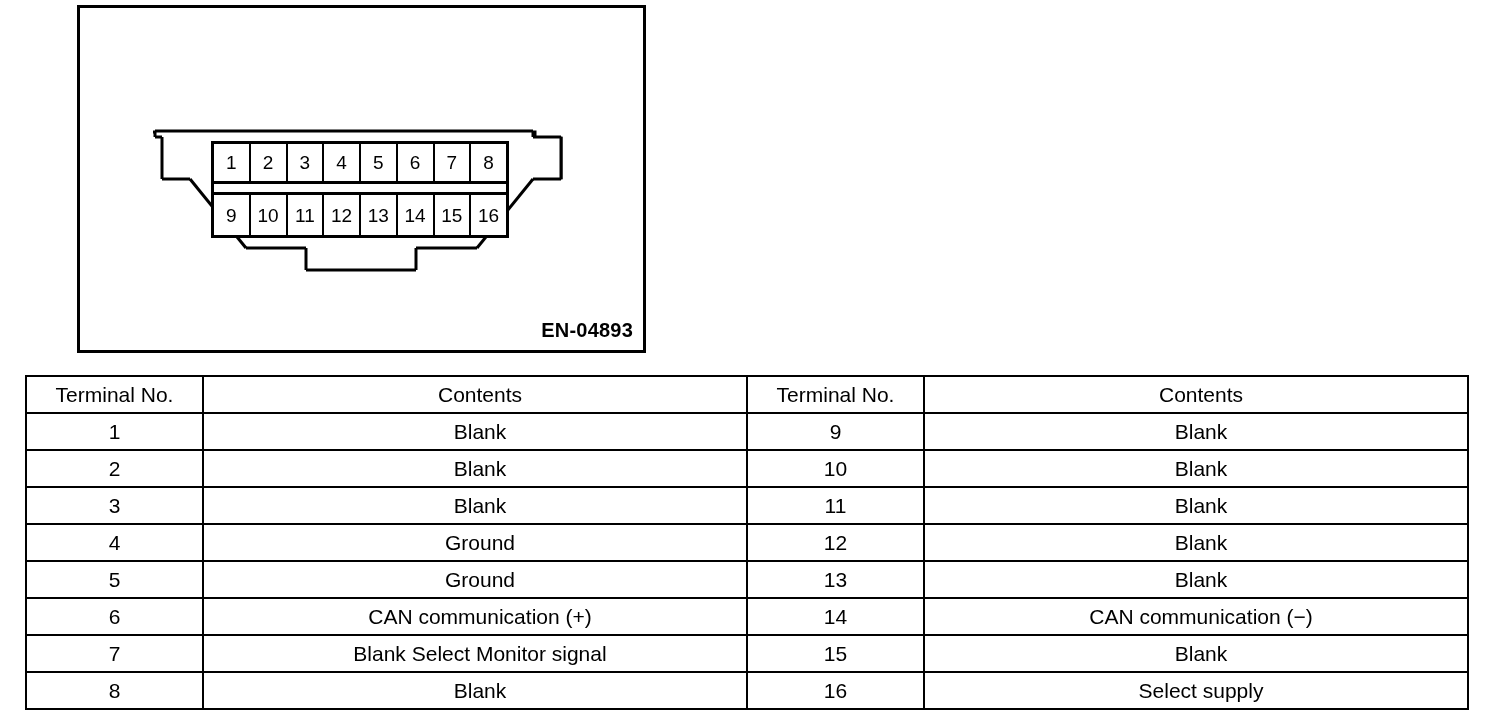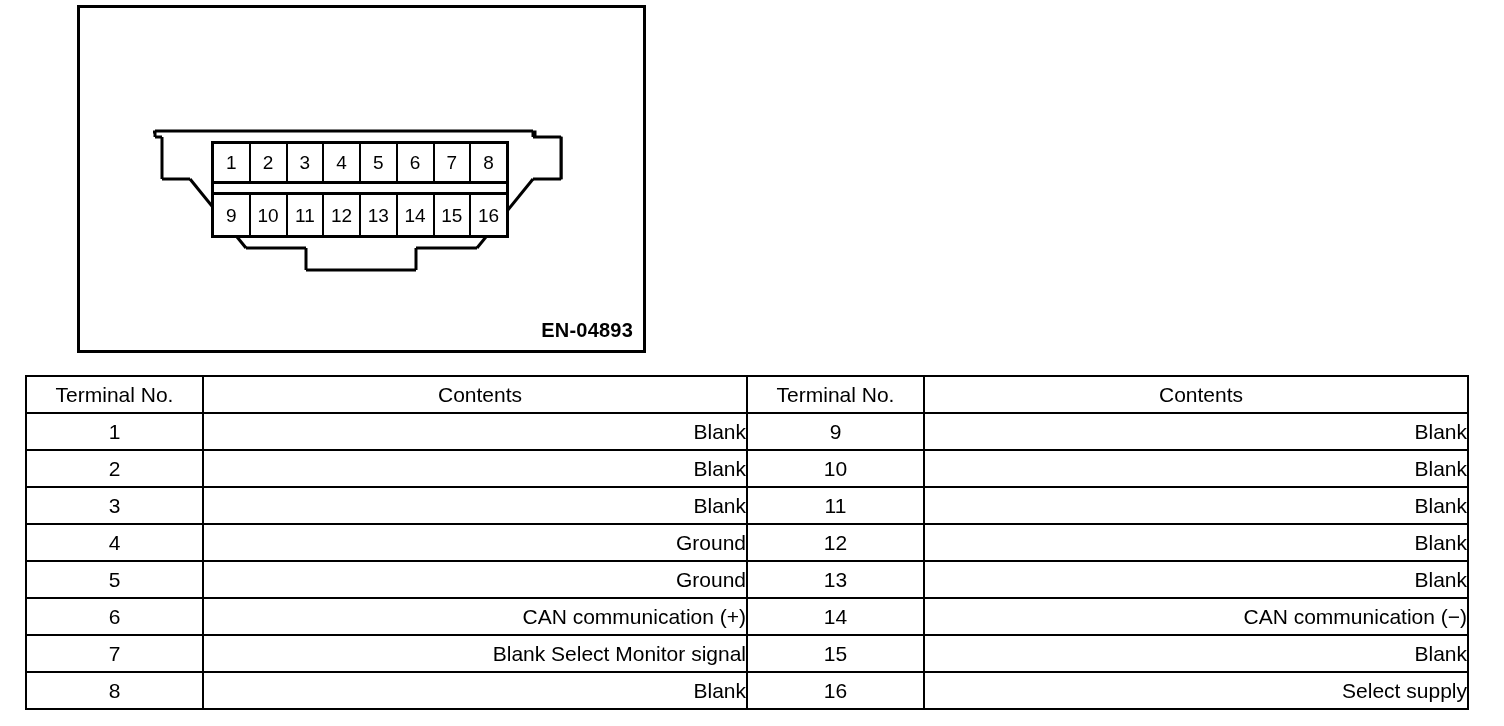--- a/index.html
+++ b/index.html
@@ -101,21 +101,21 @@
   }
   #terminal-table th {
     text-align: center;
   }
   .col-term {
     width: 177px;
     text-align: center;
   }
   .col-contents {
     width: 544px;
-    text-align: right;
+    text-align: center;
     padding-left: 10px !important;
   }
   .th-contents { text-align: center; }
   #terminal-table tbody tr td { vertical-align: middle; }
 </style>
 </head>
 <body>
 
 <div id="figure-panel">
 

